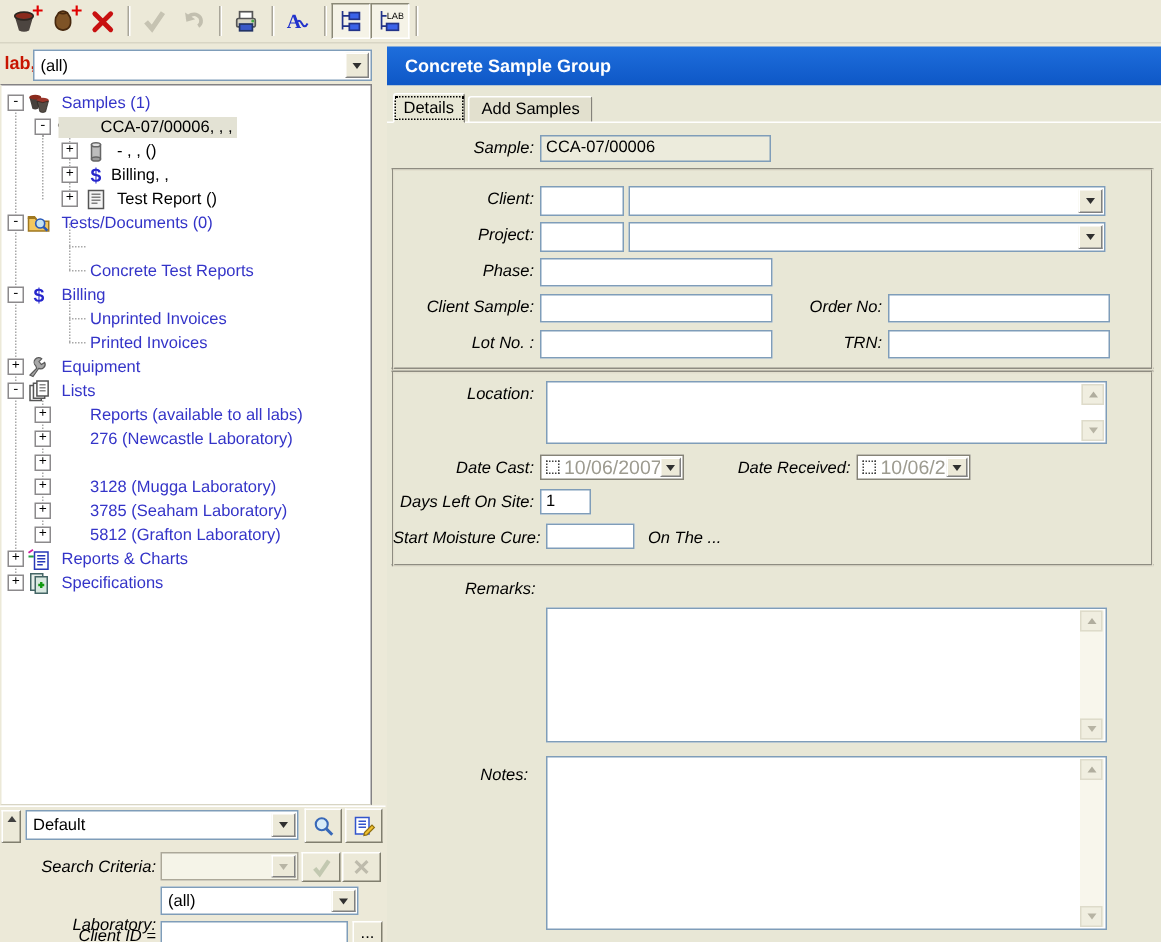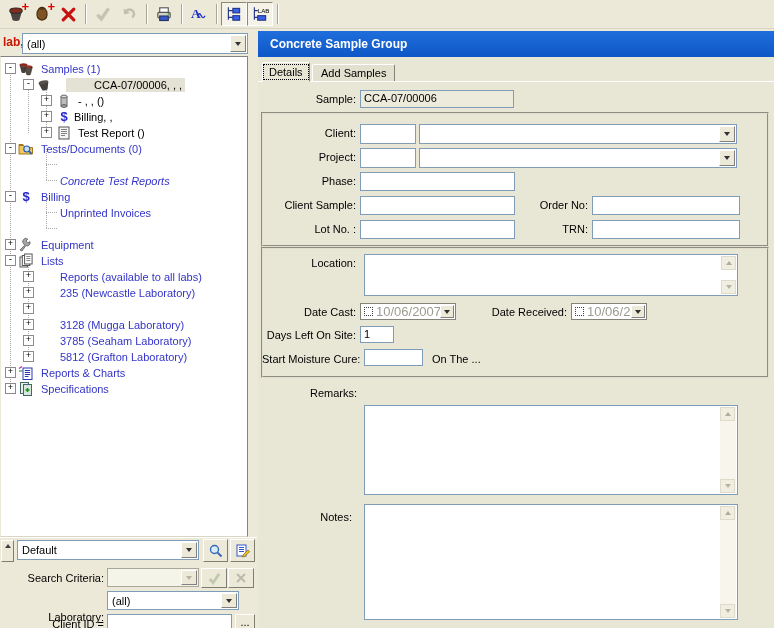--- a/index.html
+++ b/index.html
@@ -36,21 +36,21 @@
   .hdot{position:absolute;height:1px;border-top:1px dotted #A8A8A8;}
   .dollar{font-weight:bold;color:#2626CC;font-size:13px;line-height:15px;display:block;text-align:center;}
 
   
   .rightpanel{position:absolute;left:258px;top:57px;width:516px;height:571px;background:#E8E7D6;}
   .tab{position:absolute;border:1px solid;border-color:#FFFFFF #84827A transparent #FFFFFF;border-radius:2px 2px 0 0;display:flex;align-items:center;justify-content:center;}
   .tab.active{background:#E8E7D6;z-index:3;}
   .tab.inactive{background:#E2E0CE;z-index:1;}
   .focusdot{border:1px dotted #000000;padding:1px 5px;}
   .tabline{position:absolute;background:#FFFFFF;height:1px;z-index:2;}
-  .lbl{position:absolute;text-align:right;white-space:nowrap;}
+  .lbl{position:absolute;text-align:right;white-space:nowrap;font-style:italic;}
   .field{position:absolute;background:#FFFFFF;border:1px solid #7F9DB9;padding:1px 3px;overflow:hidden;white-space:nowrap;}
   .field.ro{background:#ECEBDC;}
   .grp{position:absolute;border:2px groove #E2DFCE;}
   .txtarea{position:absolute;background:#FFFFFF;border:1px solid #7F9DB9;}
   .sstrip{position:absolute;top:1px;bottom:1px;right:1px;width:16px;background:#F8F6EC;}
   .sbtn{position:absolute;left:0;width:15px;height:14px;background:#F0EEE0;border:1px solid #DEDBCA;display:flex;align-items:center;justify-content:center;}
   .datec{position:absolute;background:#FFFFFF;border:1px solid #858377;display:flex;align-items:center;}
   .dchk{width:9px;height:9px;border:1px dotted #404040;margin-left:3px;flex:none;background:#FFFFFF;}
   .dtext{color:#9D9B90;font-size:13px;margin-left:3px;flex:1;white-space:nowrap;overflow:hidden;}
   .dbtn{width:14px;height:13px;background:#ECE9D8;border:1px solid;border-color:#FFFFFF #808080 #808080 #FFFFFF;display:flex;align-items:center;justify-content:center;margin-right:1px;flex:none;}
@@ -165,21 +165,21 @@
           </svg></span>
       <span class="tlabel" style="left:37px;">Samples (1)</span>
     </div>
 
     <div class="trow" style="top:20px;">
       <span class="exp" style="left:22px;">-</span>
       <span class="ticon" style="left:35px;"><svg width="16" height="16" viewBox="0 0 16 16">
             <ellipse cx="8" cy="5.5" rx="5" ry="2.1" fill="#55504A" transform="rotate(-12 8 8)"></ellipse>
             <path d="M3.2 6 L5.4 13 Q8 14.2 10.6 13 L12.8 6 Q8 8.2 3.2 6Z" fill="#46403C" transform="rotate(-12 8 8)"></path>
           </svg></span>
-      <span class="tlabel black sel" style="left:65px;padding-left:28px;">CCA-07/00006, , ,</span>
+      <span class="tlabel black sel" style="left:38px;padding-left:28px;">CCA-07/00006, , ,</span>
     </div>
 
     <div class="trow" style="top:36px;">
       <span class="exp" style="left:40px;">+</span>
       <span class="ticon" style="left:55px;"><svg width="16" height="16" viewBox="0 0 16 16">
             <rect x="5" y="3.5" width="6" height="9.5" fill="#BDBDBD" stroke="#666666"></rect>
             <ellipse cx="8" cy="3.5" rx="3" ry="1.4" fill="#E0E0E0" stroke="#666666"></ellipse>
             <ellipse cx="8" cy="13" rx="3" ry="1.4" fill="#9C9C9C" stroke="#666666"></ellipse>
           </svg></span>
       <span class="tlabel black" style="left:74px;">- , , ()</span>
@@ -206,34 +206,37 @@
       <span class="exp" style="left:4px;">-</span>
       <span class="ticon" style="left:17px;"><svg width="16" height="16" viewBox="0 0 16 16">
             <path d="M1 4.5 L5.5 4.5 L7 6.5 L14.5 6.5 L14.5 13 L1 13Z" fill="#F2C75E" stroke="#A07820"></path>
             <path d="M1 4.5 L1 3.5 L5 3.5 L5.8 4.5Z" fill="#F2C75E" stroke="#A07820"></path>
             <circle cx="8.8" cy="8" r="3" fill="#C2E2F2" stroke="#2858B8" stroke-width="1.1"></circle>
             <line x1="11" y1="10.2" x2="13.6" y2="12.8" stroke="#2858B8" stroke-width="1.7"></line>
           </svg></span>
       <span class="tlabel" style="left:37px;">Tests/Documents (0)</span>
     </div>
 
-    <div class="trow" style="top:116px;font-style:italic;">
+    <div class="trow" style="top:116px;">
       <span class="tlabel" style="left:56px;">Concrete Test Reports</span>
     </div>
 
     <div class="trow" style="top:132px;">
       <span class="exp" style="left:4px;">-</span>
       <span class="ticon" style="left:17px;">
           <span class="dollar">$</span>
         </span>
       <span class="tlabel" style="left:37px;">Billing</span>
     </div>
     <div class="trow" style="top:148px;">
       <span class="tlabel" style="left:56px;">Unprinted Invoices</span>
     </div>
+    <div class="trow" style="top:164px;">
+      <span class="tlabel" style="left:56px;">Printed Invoices</span>
+    </div>
 
     <div class="trow" style="top:180px;">
       <span class="exp" style="left:4px;">+</span>
       <span class="ticon" style="left:17px;"><svg width="16" height="16" viewBox="0 0 16 16">
             <path d="M2 13 L6.5 8.5 L5.8 6.8 A3 3 0 0 1 9.8 2.2 L8 4 L9.6 6 L11.8 4.6 A3 3 0 0 1 7.8 8.6 L4 14Z" fill="#A8A8A8" stroke="#5A5A5A" stroke-width="0.8"></path>
           </svg></span>
       <span class="tlabel" style="left:37px;">Equipment</span>
     </div>
 
     <div class="trow" style="top:196px;">
@@ -246,21 +249,21 @@
           </svg></span>
       <span class="tlabel" style="left:37px;">Lists</span>
     </div>
 
     <div class="trow" style="top:212px;">
       <span class="exp" style="left:22px;">+</span>
       <span class="tlabel" style="left:56px;">Reports (available to all labs)</span>
     </div>
     <div class="trow" style="top:228px;">
       <span class="exp" style="left:22px;">+</span>
-      <span class="tlabel" style="left:56px;">235 (Newcastle Laboratory)</span>
+      <span class="tlabel" style="left:56px;">276 (Newcastle Laboratory)</span>
     </div>
     <div class="trow" style="top:244px;">
       <span class="exp" style="left:22px;">+</span>
     </div>
     <div class="trow" style="top:260px;">
       <span class="exp" style="left:22px;">+</span>
       <span class="tlabel" style="left:56px;">3128 (Mugga Laboratory)</span>
     </div>
     <div class="trow" style="top:276px;">
       <span class="exp" style="left:22px;">+</span>

